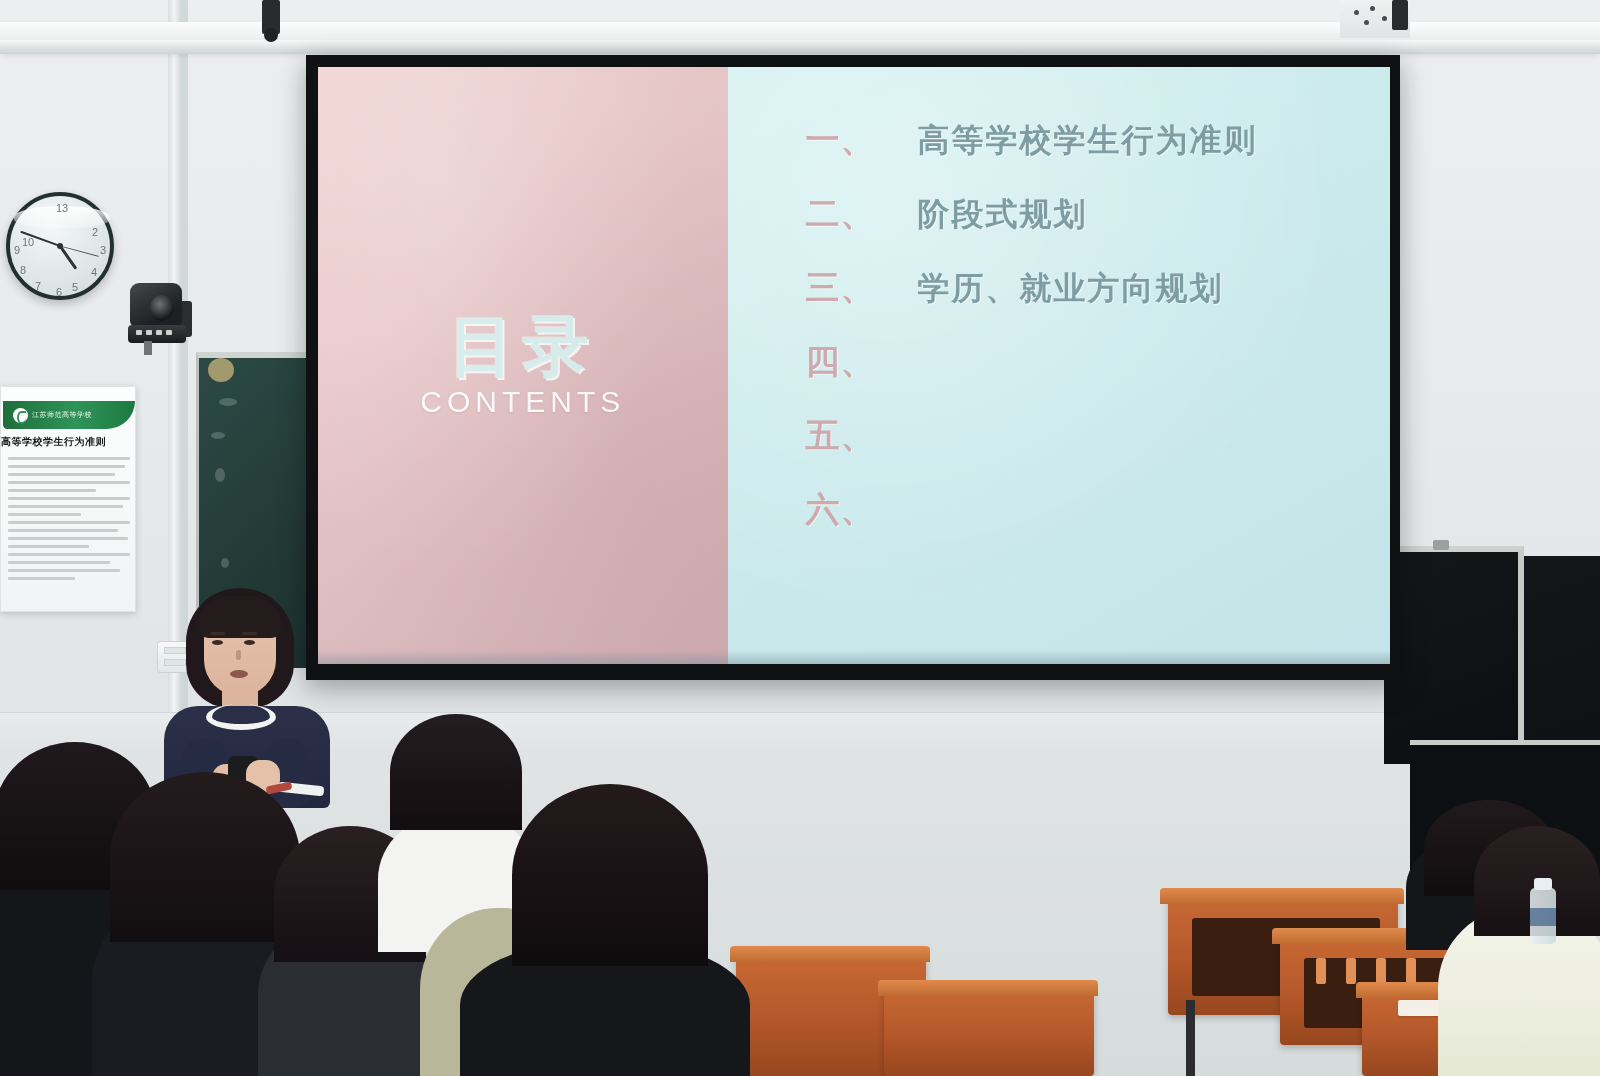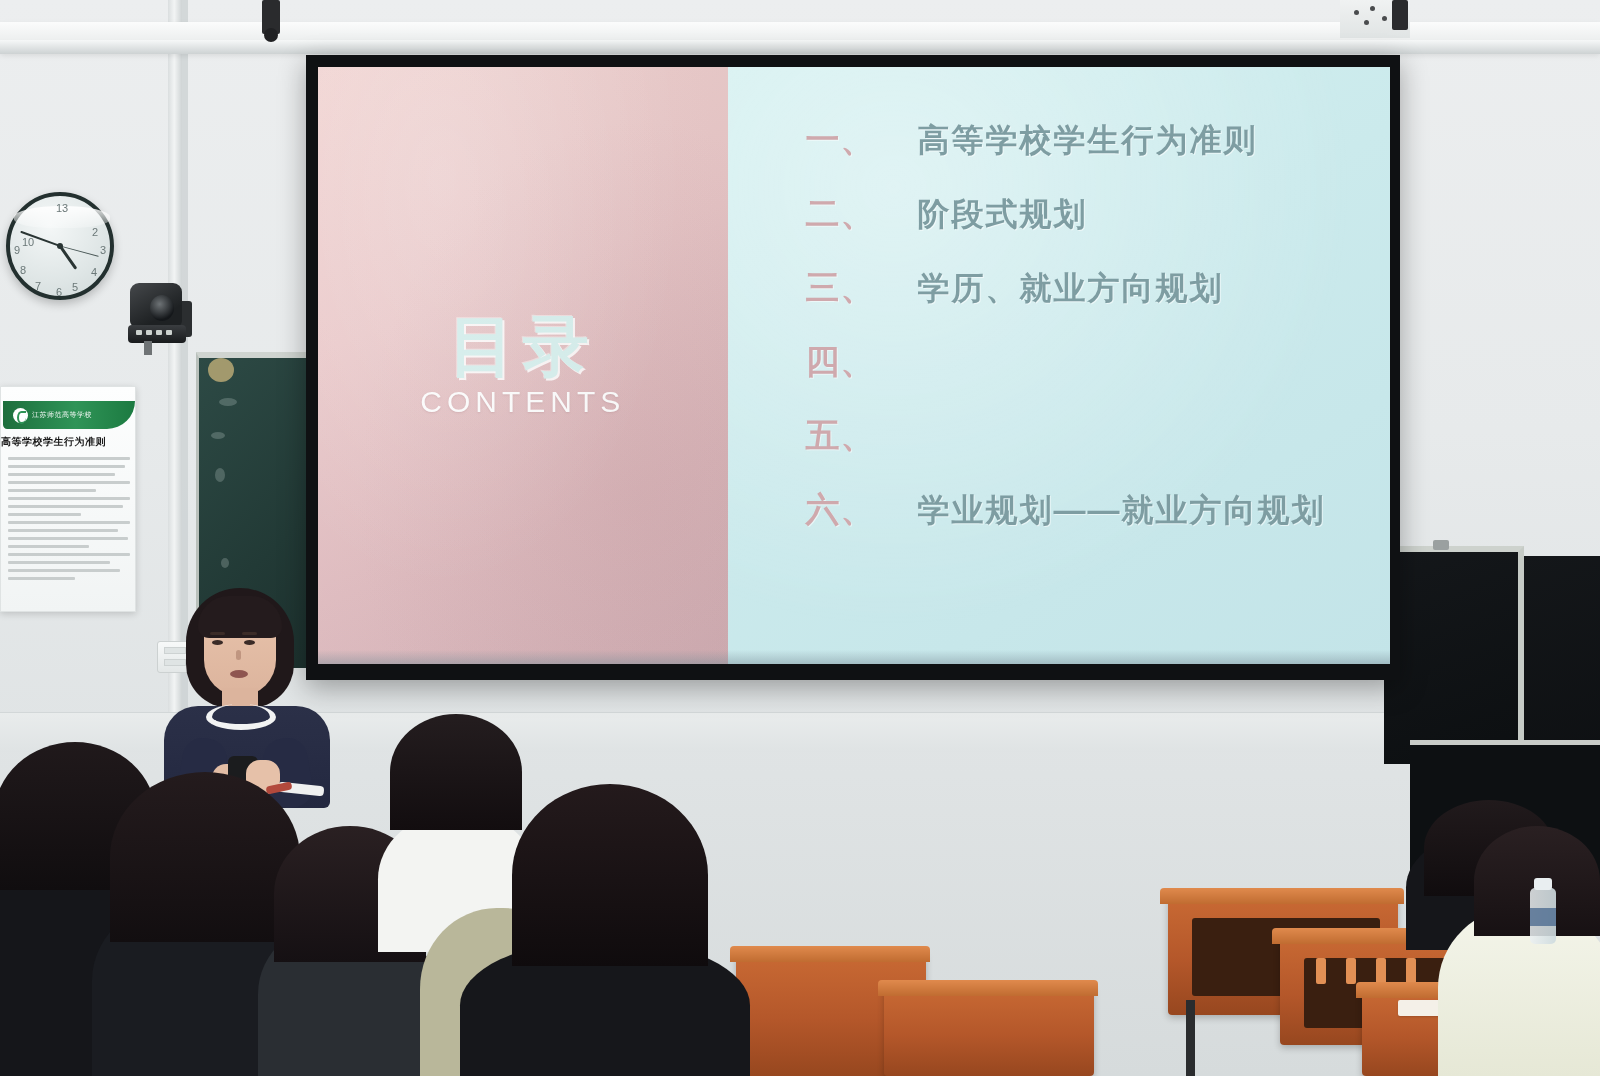--- a/index.html
+++ b/index.html
@@ -432,21 +432,20 @@
           <span class="toc-text">学历、就业方向规划</span>
         </div>
         <div class="toc-item">
           <span class="toc-num">四、</span>
         </div>
         <div class="toc-item">
           <span class="toc-num">五、</span>
         </div>
         <div class="toc-item">
           <span class="toc-num">六、</span>
-          <span class="toc-text">学业规划——就业方向规划</span>
         </div>
       </div>
 
       <div class="screen-bottom-glow"></div>
     </div>
   </div>
 
   <div class="presenter">
     <div class="p-hair-back"></div>
     <div class="p-face"></div>

